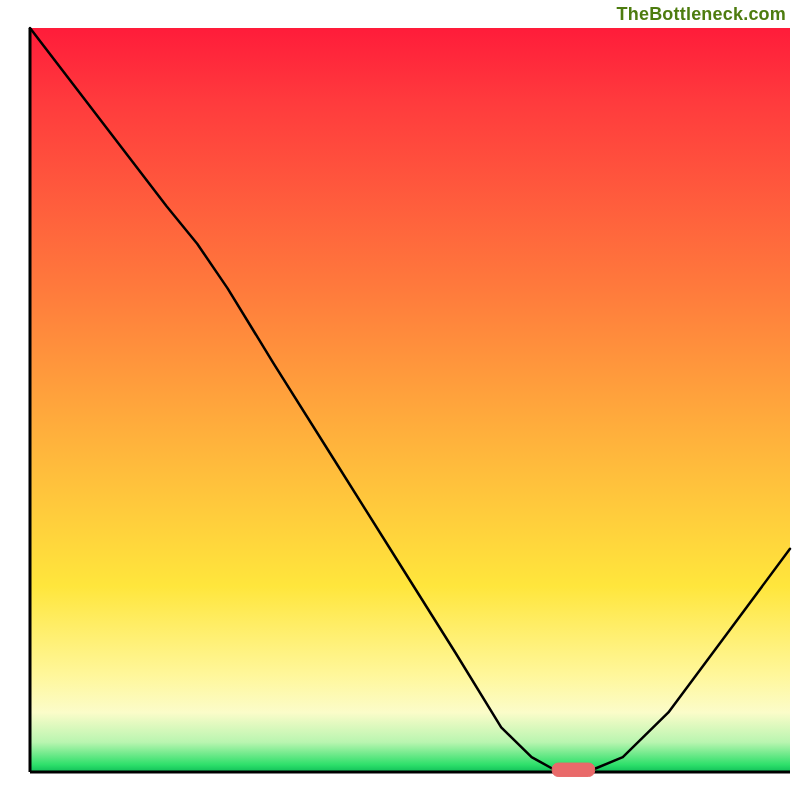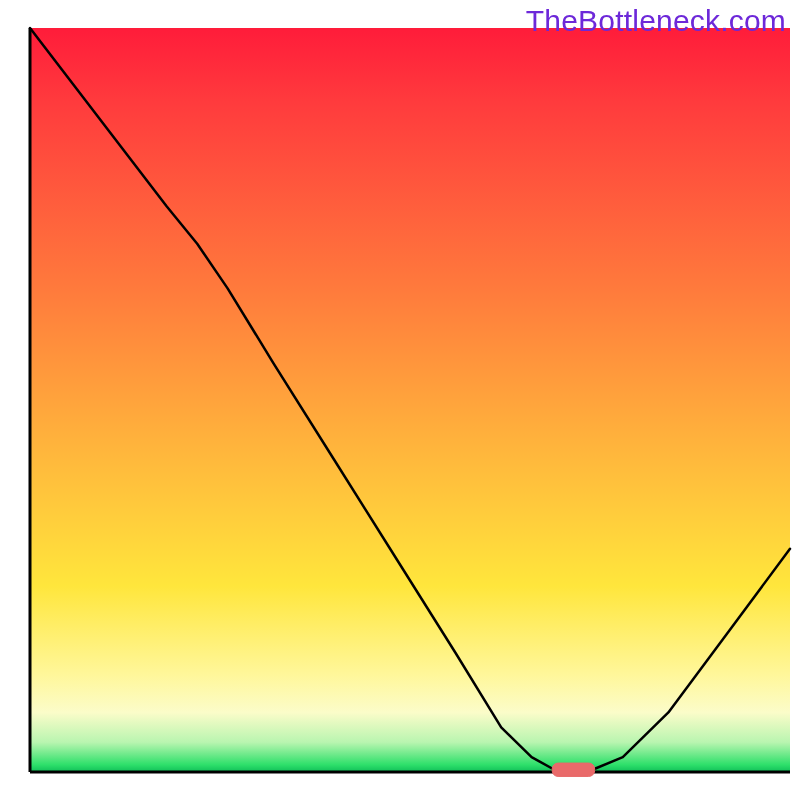--- a/index.html
+++ b/index.html
@@ -12,23 +12,23 @@
   }
   .chart-container {
     position: relative;
     width: 800px;
     height: 800px;
   }
   .watermark {
     position: absolute;
     top: 4px;
     right: 14px;
-    font-size: 30px;
-    font-weight: 400;
-    color: #6d28d9;
+    font-size: 18px;
+    font-weight: 700;
+    color: #4d7c0f;
     letter-spacing: 0.2px;
     z-index: 10;
   }
   svg.plot {
     position: absolute;
     left: 0;
     top: 0;
     width: 800px;
     height: 800px;
     display: block;

